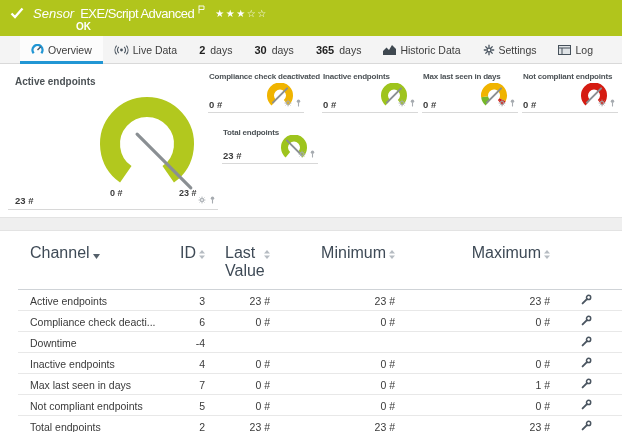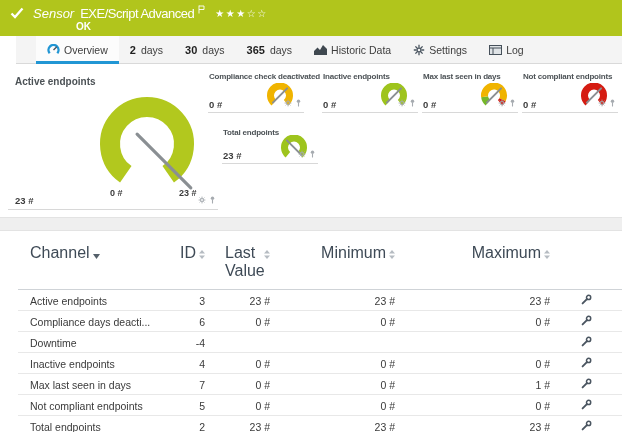--- a/index.html
+++ b/index.html
@@ -8,21 +8,21 @@
   
   .hdr{position:absolute;top:0;left:0;right:0;height:36px;}
   .hdr-line1{position:absolute;left:10px;top:5px;display:flex;align-items:center;color:#fff;}
   .hdr-check{margin-right:9px;display:flex;}
   .hdr-type{font-style:italic;font-size:13px;margin-right:6px;}
   .hdr-title{font-weight:normal;font-size:13px;letter-spacing:-0.5px;}
   .hdr-flag{margin-left:4px;margin-bottom:7px;display:flex;}
   .hdr-stars{margin-left:10px;font-size:10px;letter-spacing:1.5px;color:#fff;cursor:pointer;}
   .hdr-status{position:absolute;left:76px;top:21px;font-size:10px;font-weight:bold;color:#fff;}
   
-  .tabs{position:absolute;top:36px;left:16px;right:0;height:28px;background:#f4f4f4;
+  .tabs{position:absolute;top:36px;left:0;right:0;height:28px;background:#f4f4f4;
         border-bottom:1px solid #d9d9d9;display:flex;align-items:stretch;padding-left:20px;box-sizing:border-box;}
   .tab{display:flex;align-items:center;gap:4px;padding:0 11px;font-size:10.5px;color:#3d3d3d;
        cursor:pointer;position:relative;white-space:nowrap;}
   .tab.active{background:#fcfcfc;}
   .tab.active::after{content:"";position:absolute;left:0;right:0;bottom:-1px;height:3px;background:#2196d4;}
   .tab .num{font-weight:bold;color:#1f1f1f;font-size:11px;margin-right:1px;}
   .tab .ticon{display:flex;}
   
   .gauges{position:absolute;top:64px;left:0;right:0;height:153px;background:#fff;}
   .tile{position:absolute;border-bottom:1px solid #d8d8d8;box-sizing:border-box;cursor:pointer;}
@@ -80,20 +80,29 @@
       <div class="tab active">
         <span class="ticon">
           <svg width="13" height="11" viewBox="0 0 13 11">
             <path d="M2.67 9.21 A5 5 0 1 1 10.33 9.21" fill="none" stroke="#2196d4" stroke-width="2.4"></path>
             <line x1="6.5" y1="6" x2="9.8" y2="2.8" stroke="#4a5560" stroke-width="1.4"></line>
           </svg>
         </span>
         <span class="lbl">Overview</span>
       </div>
       <div class="tab">
+        <span class="ticon">
+          <svg width="15" height="10" viewBox="0 0 15 10">
+            <circle cx="7.5" cy="5" r="1.4" fill="#4a5560"></circle>
+            <path d="M4.8 1.8 A4.5 4.5 0 0 0 4.8 8.2 M2.6 0.6 A6.8 6.8 0 0 0 2.6 9.4 M10.2 1.8 A4.5 4.5 0 0 1 10.2 8.2 M12.4 0.6 A6.8 6.8 0 0 1 12.4 9.4" fill="none" stroke="#4a5560" stroke-width="1.1"></path>
+          </svg>
+        </span>
+        <span class="lbl">Live Data</span>
+      </div>
+      <div class="tab">
         <span class="num">2</span>
         <span class="lbl">days</span>
       </div>
       <div class="tab">
         <span class="num">30</span>
         <span class="lbl">days</span>
       </div>
       <div class="tab">
         <span class="num">365</span>
         <span class="lbl">days</span>
@@ -286,21 +295,21 @@
             <td>23 #</td>
             <td>23 #</td>
             <td class="c-tools"><span class="wrench">
                 <svg width="11" height="11" viewBox="0 0 11 11">
                   <circle cx="7.6" cy="3.4" r="2.1" fill="none" stroke="#4a5560" stroke-width="1.5"></circle>
                   <line x1="5.9" y1="5.1" x2="1.6" y2="9.4" stroke="#4a5560" stroke-width="1.9" stroke-linecap="round"></line>
                 </svg>
               </span></td>
           </tr>
           <tr>
-            <td class="c-channel">Compliance days deacti...</td>
+            <td class="c-channel">Compliance check deacti...</td>
             <td>6</td>
             <td>0 #</td>
             <td>0 #</td>
             <td>0 #</td>
             <td class="c-tools"><span class="wrench">
                 <svg width="11" height="11" viewBox="0 0 11 11">
                   <circle cx="7.6" cy="3.4" r="2.1" fill="none" stroke="#4a5560" stroke-width="1.5"></circle>
                   <line x1="5.9" y1="5.1" x2="1.6" y2="9.4" stroke="#4a5560" stroke-width="1.9" stroke-linecap="round"></line>
                 </svg>
               </span></td>

